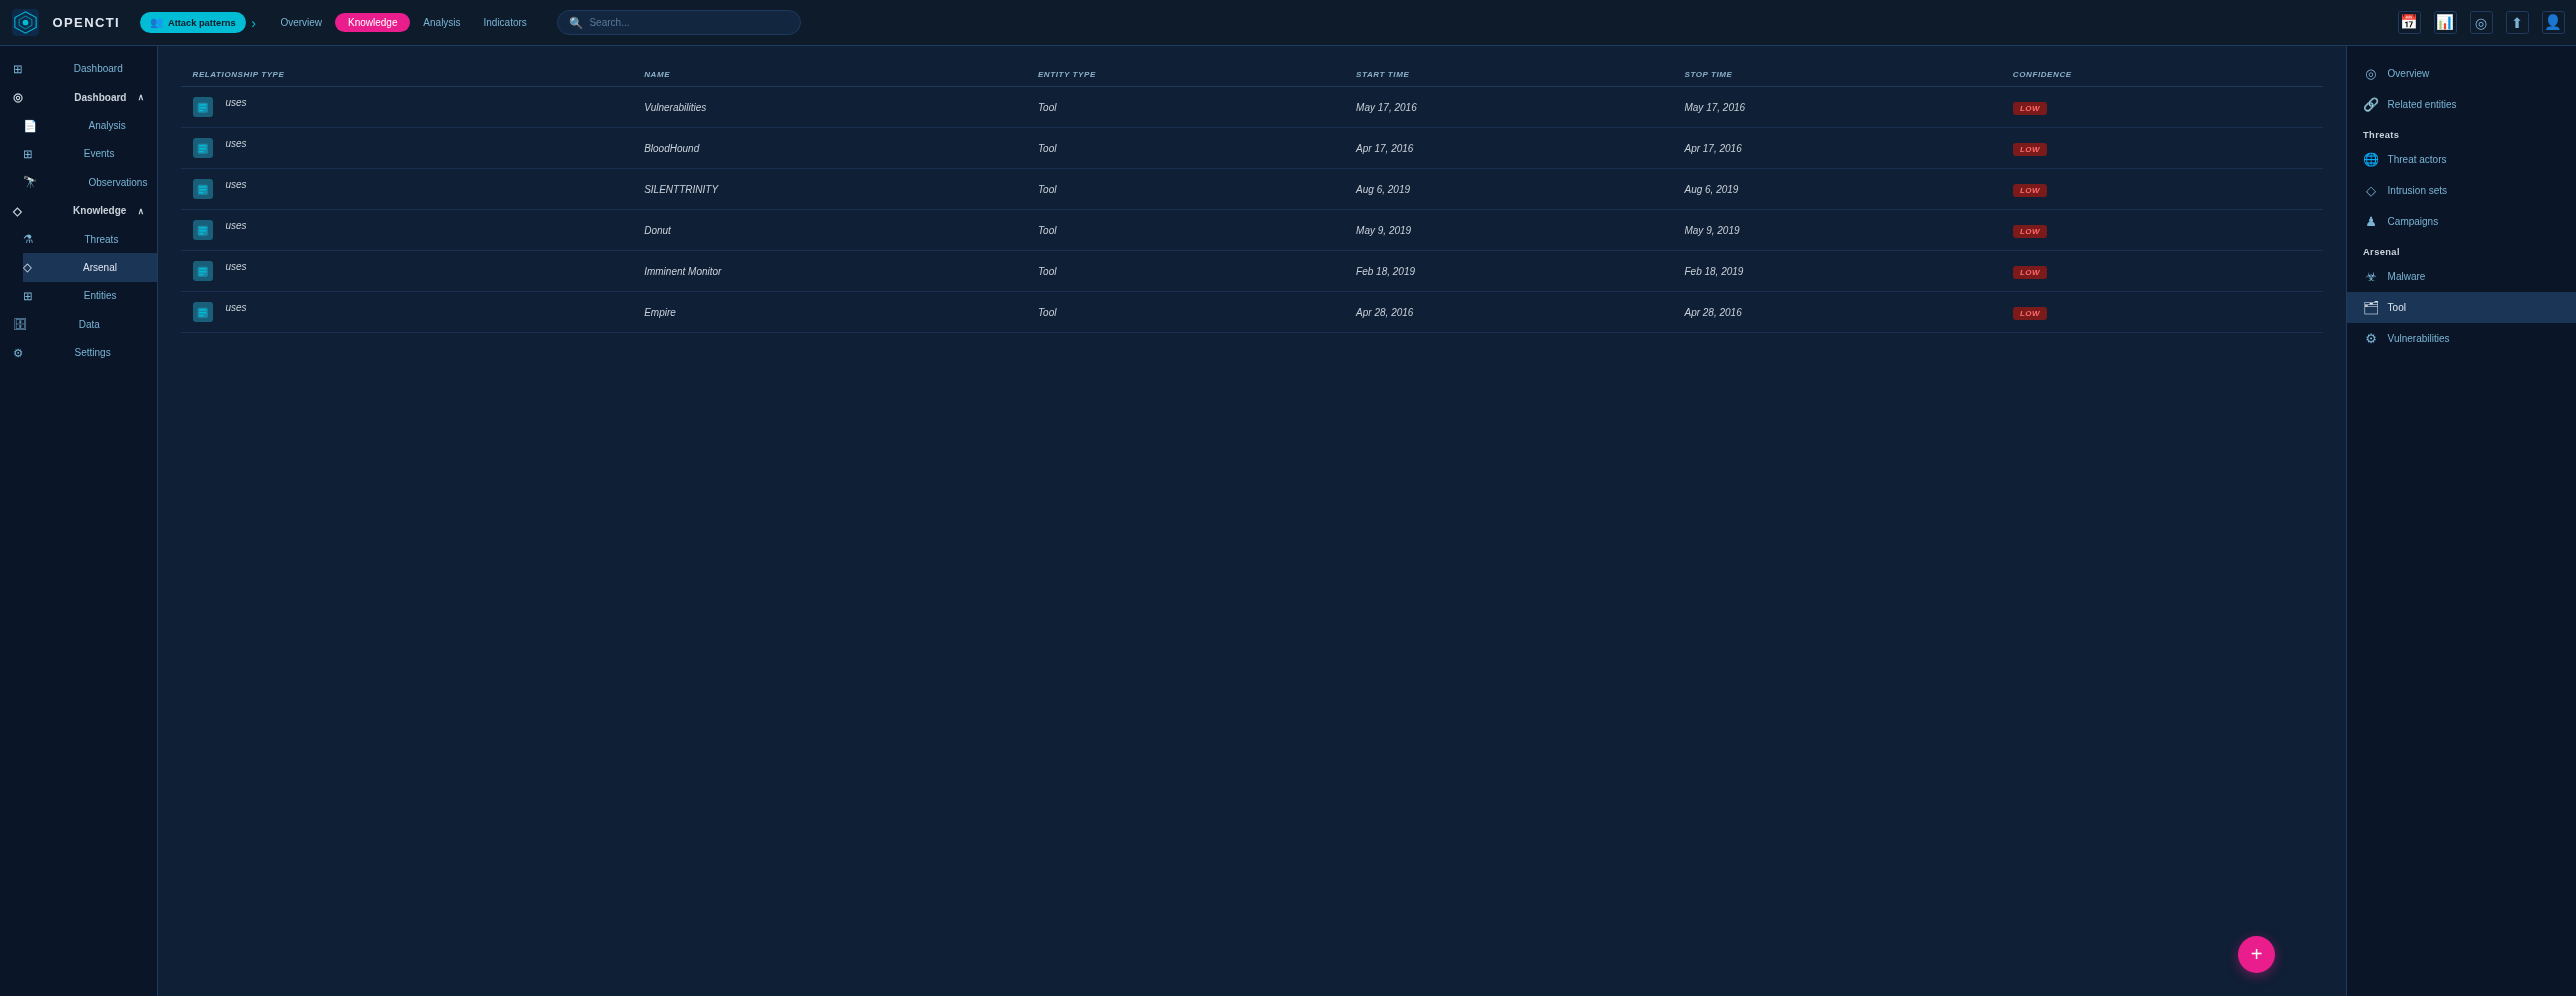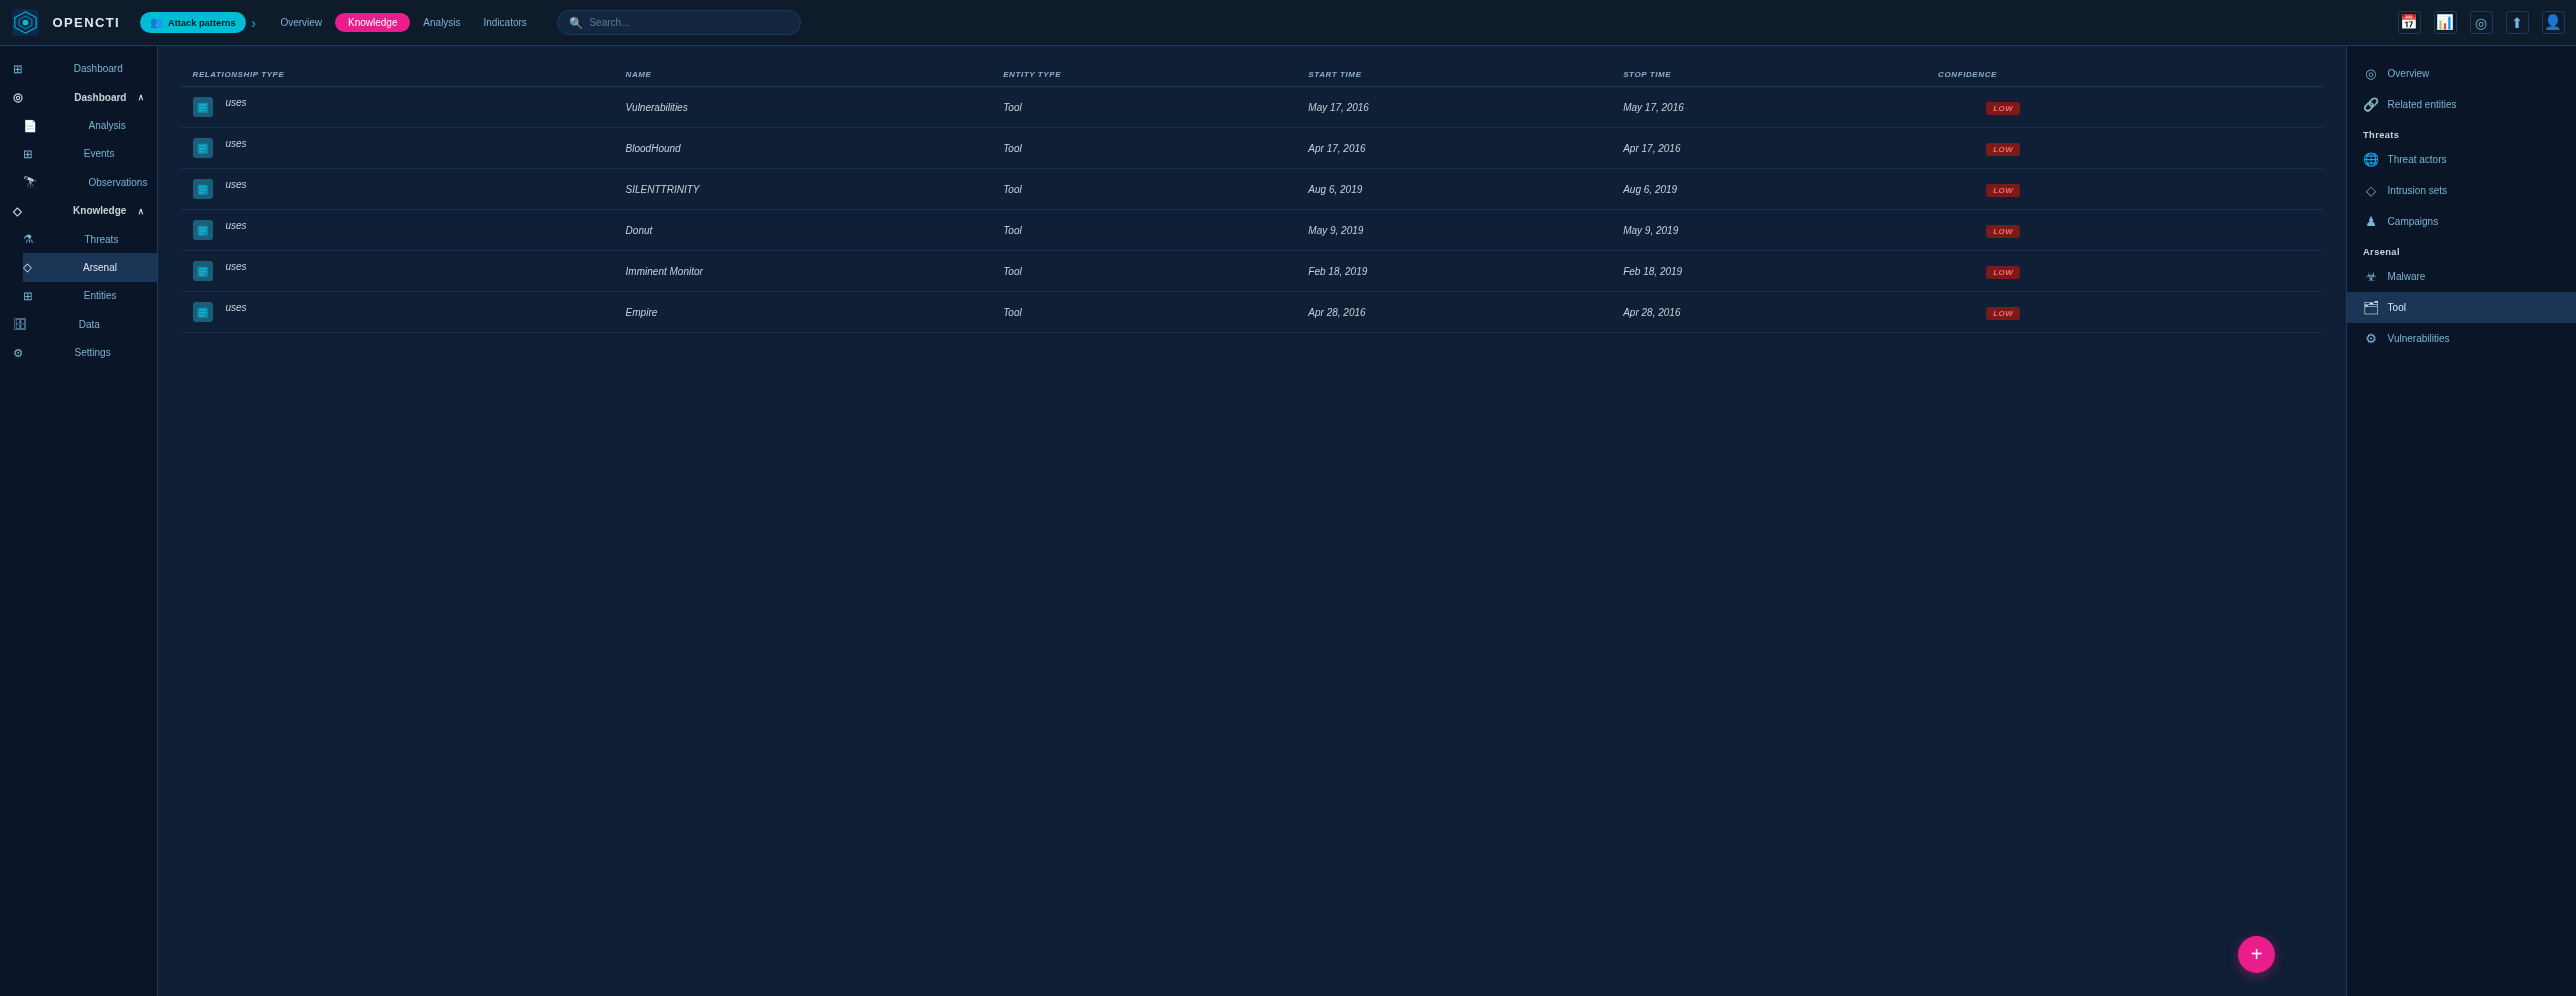--- a/index.html
+++ b/index.html
@@ -224,21 +224,20 @@
       gap: 7.2px;
     }
     .confidence-badge {
       background: #7a1a1a;
       color: #ff6b6b;
       font-size: 8px;
       font-weight: 700;
       padding: 2.2px 7.2px;
       border-radius: 2.9px;
       letter-spacing: 0.4px;
-      margin-left: 48px;
     }
     .fab-button {
       position: fixed;
       bottom: 23px;
       right: 301px;
       width: 37px;
       height: 37px;
       border-radius: 50%;
       background: #e91e8c;
       color: #fff;

